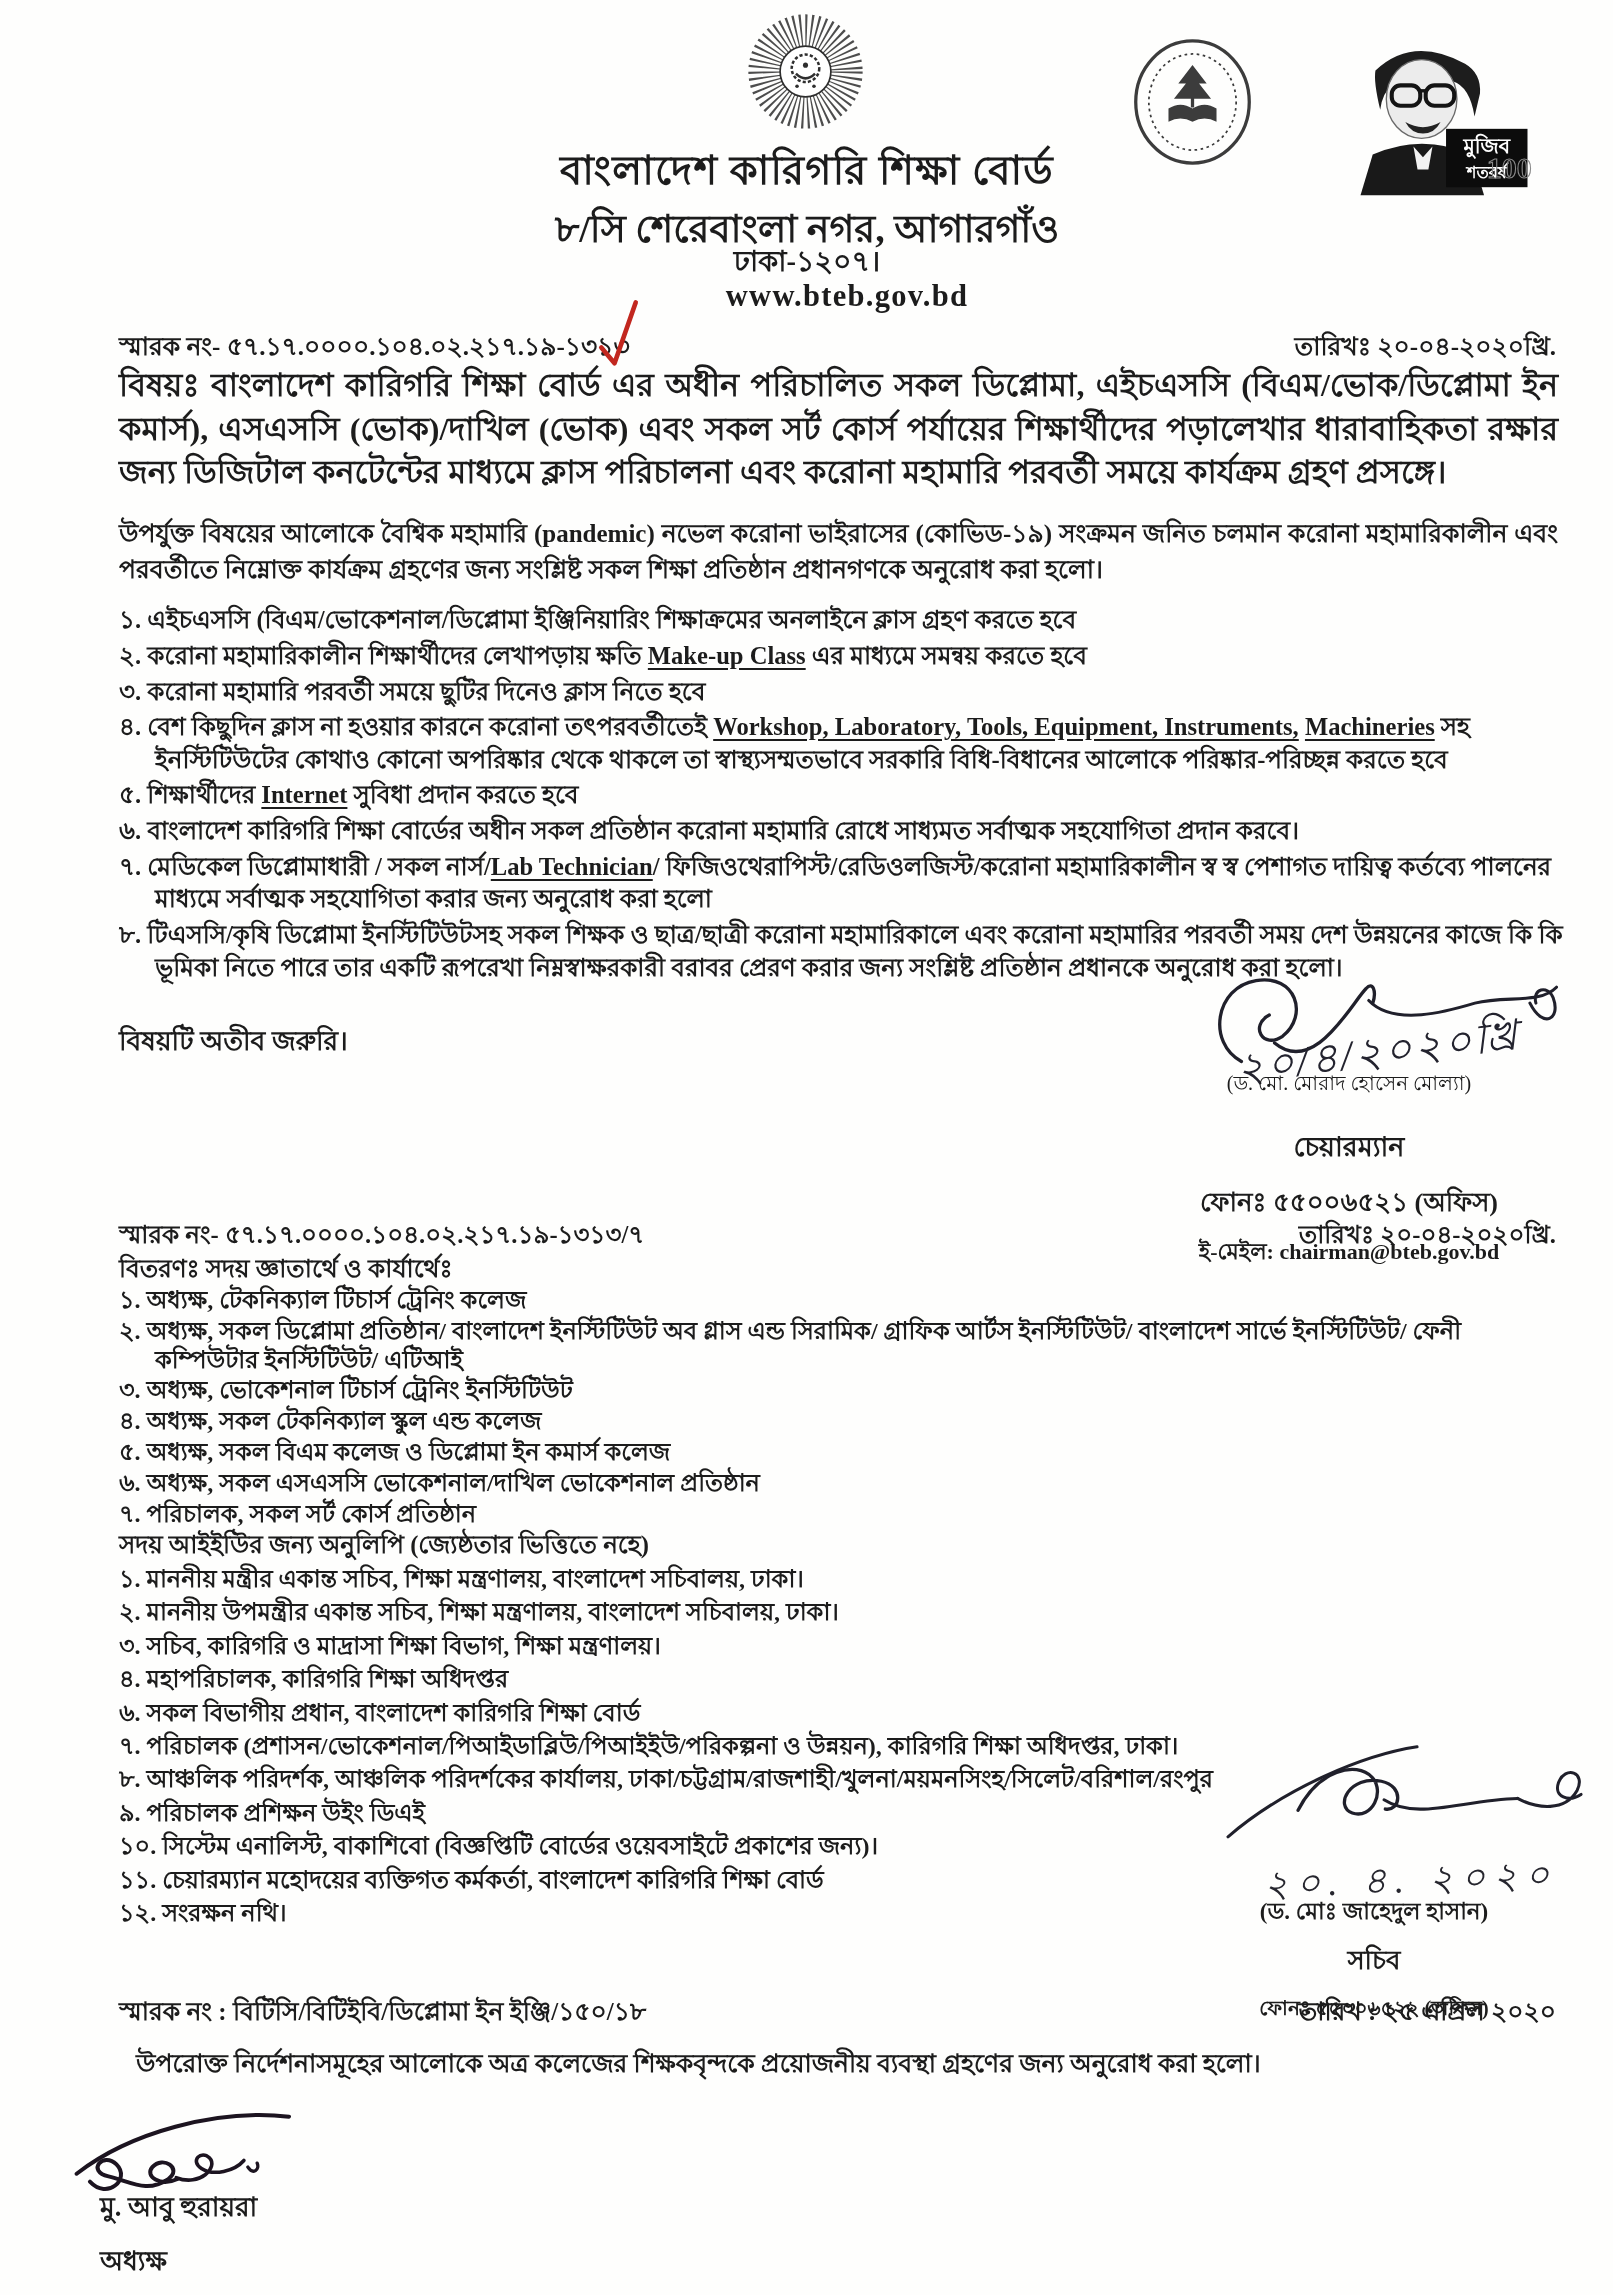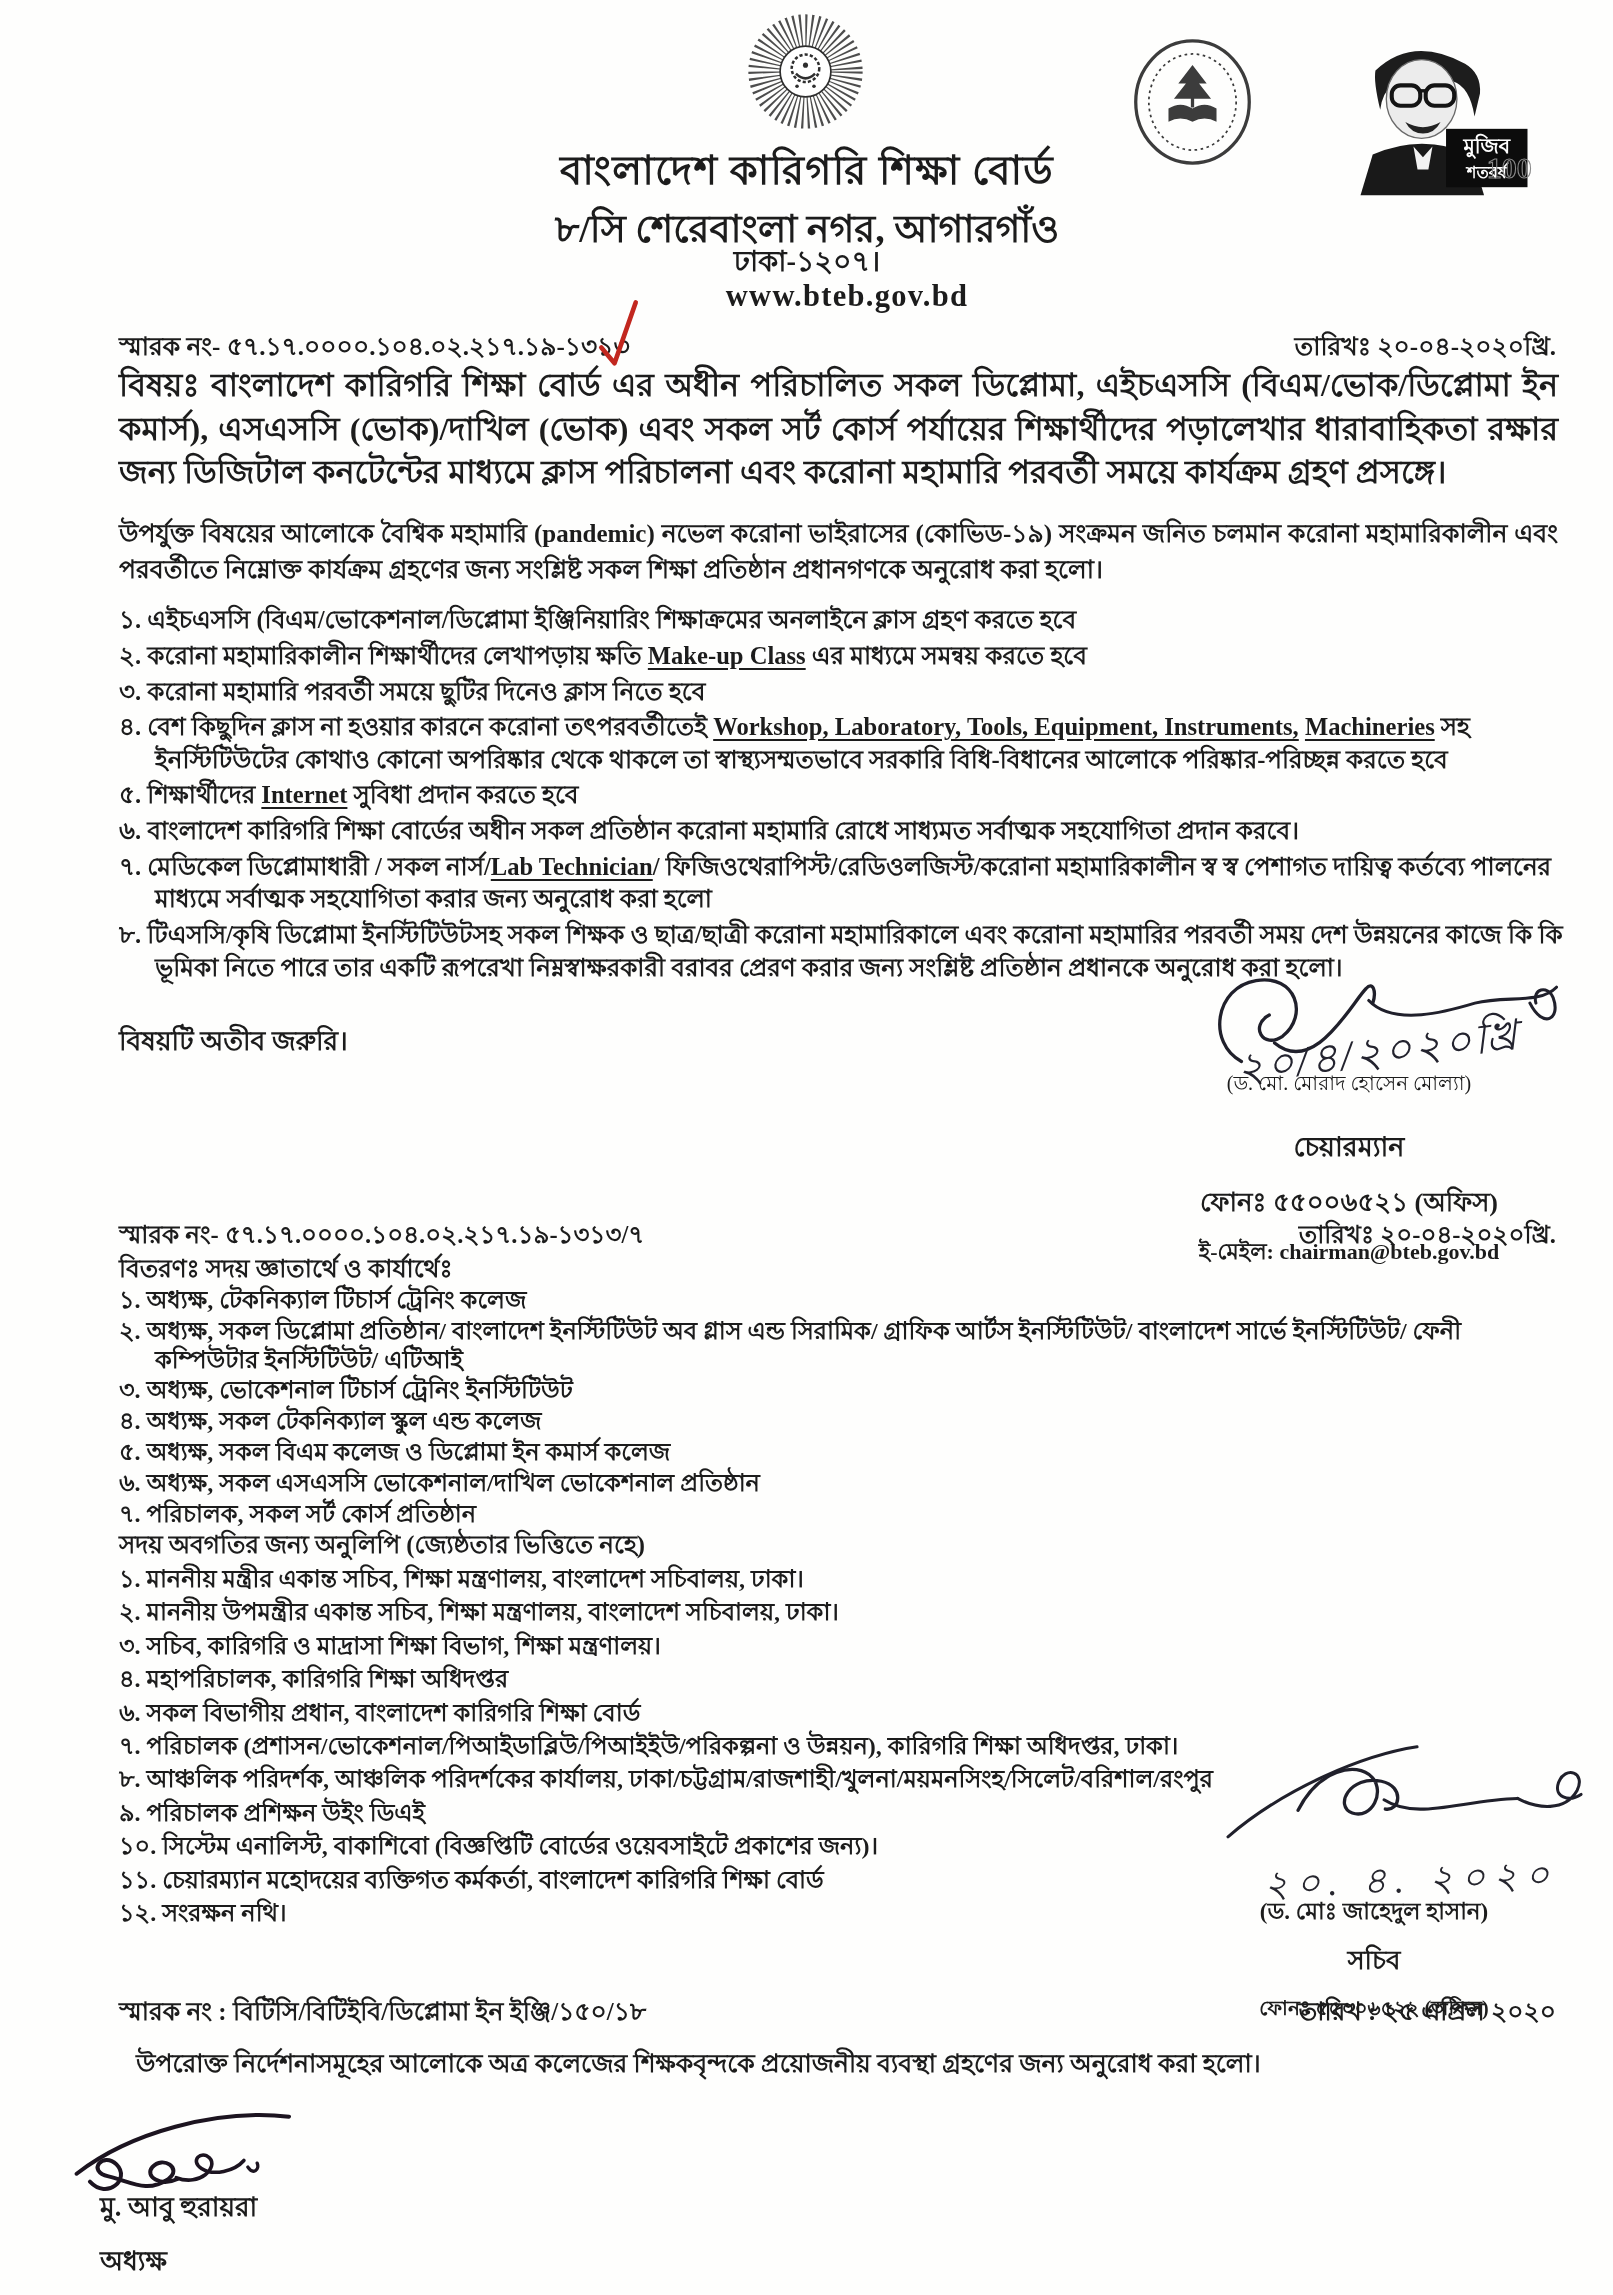--- a/index.html
+++ b/index.html
@@ -151,21 +151,21 @@
   <div id="dist-list" class="abs list">
       <div class="li"><span>১.</span> অধ্যক্ষ, টেকনিক্যাল টিচার্স ট্রেনিং কলেজ</div>
       <div class="li"><span>২.</span> অধ্যক্ষ, সকল ডিপ্লোমা প্রতিষ্ঠান/ বাংলাদেশ ইনস্টিটিউট অব গ্লাস এন্ড সিরামিক/ গ্রাফিক আর্টস ইনস্টিটিউট/ বাংলাদেশ সার্ভে ইনস্টিটিউট/ ফেনী কম্পিউটার ইনস্টিটিউট/ এটিআই</div>
       <div class="li"><span>৩.</span> অধ্যক্ষ, ভোকেশনাল টিচার্স ট্রেনিং ইনস্টিটিউট</div>
       <div class="li"><span>৪.</span> অধ্যক্ষ, সকল টেকনিক্যাল স্কুল এন্ড কলেজ</div>
       <div class="li"><span>৫.</span> অধ্যক্ষ, সকল বিএম কলেজ ও ডিপ্লোমা ইন কমার্স কলেজ</div>
       <div class="li"><span>৬.</span> অধ্যক্ষ, সকল এসএসসি ভোকেশনাল/দাখিল ভোকেশনাল প্রতিষ্ঠান</div>
       <div class="li"><span>৭.</span> পরিচালক, সকল সর্ট কোর্স প্রতিষ্ঠান</div>
     </div>
 
-  <div id="cc-head" class="abs">সদয় অবগতির জন্য অনুলিপি (জ্যেষ্ঠতার ভিত্তিতে নহে)</div>
+  <div id="cc-head" class="abs">সদয় আইইউির জন্য অনুলিপি (জ্যেষ্ঠতার ভিত্তিতে নহে)</div>
   <div id="cc-list" class="abs list">
       <div class="li"><span>১.</span> মাননীয় মন্ত্রীর একান্ত সচিব, শিক্ষা মন্ত্রণালয়, বাংলাদেশ সচিবালয়, ঢাকা।</div>
       <div class="li"><span>২.</span> মাননীয় উপমন্ত্রীর একান্ত সচিব, শিক্ষা মন্ত্রণালয়, বাংলাদেশ সচিবালয়, ঢাকা।</div>
       <div class="li"><span>৩.</span> সচিব, কারিগরি ও মাদ্রাসা শিক্ষা বিভাগ, শিক্ষা মন্ত্রণালয়।</div>
       <div class="li"><span>৪.</span> মহাপরিচালক, কারিগরি শিক্ষা অধিদপ্তর</div>
       <div class="li"><span>৬.</span> সকল বিভাগীয় প্রধান, বাংলাদেশ কারিগরি শিক্ষা বোর্ড</div>
       <div class="li"><span>৭.</span> পরিচালক (প্রশাসন/ভোকেশনাল/পিআইডাব্লিউ/পিআইইউ/পরিকল্পনা ও উন্নয়ন), কারিগরি শিক্ষা অধিদপ্তর, ঢাকা।</div>
       <div class="li"><span>৮.</span> আঞ্চলিক পরিদর্শক, আঞ্চলিক পরিদর্শকের কার্যালয়, ঢাকা/চট্টগ্রাম/রাজশাহী/খুলনা/ময়মনসিংহ/সিলেট/বরিশাল/রংপুর</div>
       <div class="li"><span>৯.</span> পরিচালক প্রশিক্ষন উইং ডিএই</div>
       <div class="li"><span>১০.</span> সিস্টেম এনালিস্ট, বাকাশিবো (বিজ্ঞপ্তিটি বোর্ডের ওয়েবসাইটে প্রকাশের জন্য)।</div>

